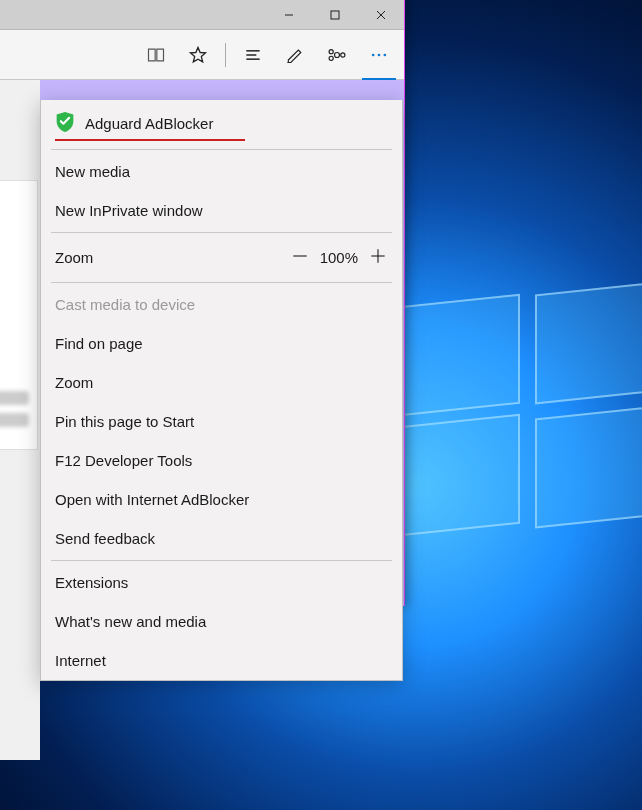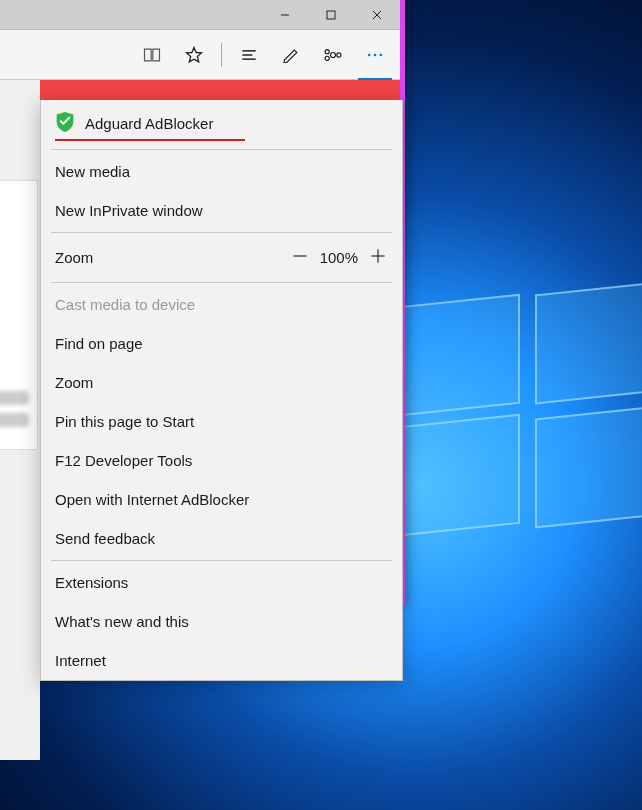--- a/index.html
+++ b/index.html
@@ -34,22 +34,22 @@
   .wp1 { left: 0; top: 0; }
   .wp2 { left: 135px; top: -14px; width: 160px; }
   .wp3 { left: 0; top: 120px; }
   .wp4 { left: 135px; top: 110px; width: 160px; }
 
   
   .edge-window {
     position: absolute;
     left: 0; top: 0;
     width: 405px; height: 606px;
-    background: #ef4444;
-    border-right: 5px solid #d946ef;
+    background: #c4b5fd;
+    border-right: 1px solid #d946ef;
     box-shadow: 2px 0 10px rgba(0,0,0,0.3);
   }
   .titlebar {
     height: 30px;
     background: #cfcfcf;
     display: flex;
     justify-content: flex-end;
     align-items: center;
     border-bottom: 1px solid #b8b8b8;
   }
@@ -293,21 +293,21 @@
     <div class="menu-item">
       <span>Send feedback</span>
     </div>
 
     <div class="menu-sep"></div>
 
     <div class="menu-item">
       <span>Extensions</span>
     </div>
     <div class="menu-item">
-      <span>What's new and this</span>
+      <span>What's new and media</span>
     </div>
     <div class="menu-item">
       <span>Internet</span>
     </div>
 
   </div>
 
 </div>
 
 </body></html>

